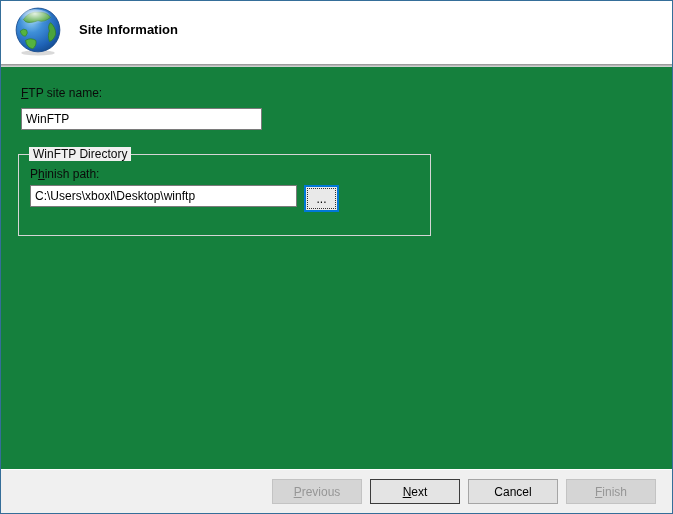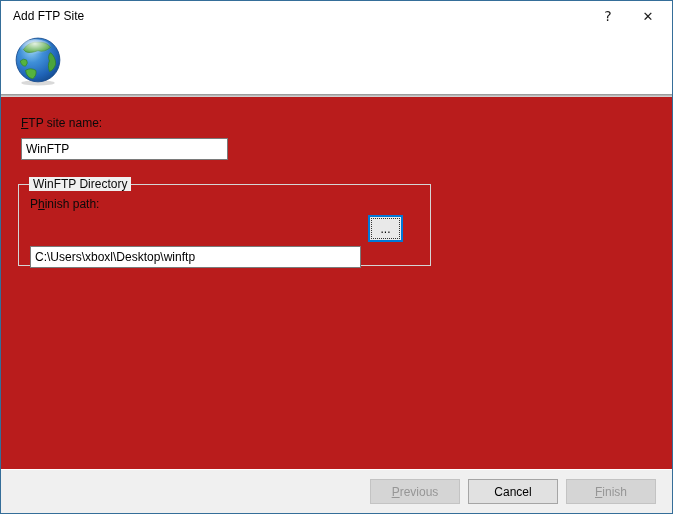--- a/index.html
+++ b/index.html
@@ -41,43 +41,43 @@
   .globe { position: absolute; left: 12px; top: 5px; width: 50px; height: 50px; }
   .header-title {
     position: absolute; left: 78px; top: 21px;
     font-size: 13px; font-weight: bold; color: #000;
   }
   .header-shadow {
     height: 3px; flex: 0 0 auto;
     background: linear-gradient(to bottom, #8f8f8f, #dedede);
   }
   
-  .content { flex: 1 1 auto; position: relative; background: #b91c1c; }
+  .content { flex: 1 1 auto; position: relative; background: #15803d; }
   .label { color: #0a0a0a; }
   .u { text-decoration: underline; }
   .lbl-sitename { position: absolute; left: 20px; top: 19px; }
   .txt {
     font-family: "Liberation Sans", "DejaVu Sans", sans-serif;
     font-size: 12px; color: #000;
     background: #ffffff; border: 1px solid #7a7a7a;
     padding: 2px 4px; height: 22px;
   }
-  .txt-sitename { position: absolute; left: 20px; top: 41px; width: 207px; }
+  .txt-sitename { position: absolute; left: 20px; top: 41px; width: 241px; }
   .groupbox {
     position: absolute; left: 17px; top: 87px;
     width: 413px; height: 82px;
     border: 1px solid #d5d5d5;
   }
   .groupbox-legend {
     position: absolute; left: 10px; top: -8px;
     background: #f0f0f0; padding: 0 4px; color: #0a0a0a;
   }
   .lbl-path { position: absolute; left: 11px; top: 12px; }
   .path-row { position: absolute; left: 11px; top: 30px; display: flex; align-items: flex-start; }
-  .txt-path { width: 331px; margin-top: 31px; }
+  .txt-path { width: 267px; }
   .browse-btn {
     margin-left: 7px; margin-top: 0;
     width: 35px; height: 27px;
     background: #e9e9e9;
     border: 2px solid #0078d7;
     font-size: 12px; line-height: 10px;
     position: relative; cursor: default;
     font-family: "Liberation Sans", "DejaVu Sans", sans-serif;
   }
   .browse-btn::after {
@@ -101,26 +101,20 @@
     cursor: default;
   }
   .btn.default { border: 1px solid #3c3c3c; background: #e4e4e4; }
   .btn:disabled { background: #d5d5d5; border-color: #c3c3c3; color: #969696; }
 </style>
 </head>
 <body>
 
 <div class="window">
 
-  <div class="titlebar">
-    <span class="titlebar-title">Add FTP Site</span>
-    <span class="titlebar-spacer"></span>
-    <button class="tb-btn">?</button>
-    <button class="tb-btn close">✕</button>
-  </div>
 
   <div class="header">
     <svg class="globe" viewBox="0 0 48 48">
       <defs>
         <radialGradient id="ocean" cx="35%" cy="30%" r="75%">
           <stop offset="0%" stop-color="#8ecbf0"></stop>
           <stop offset="35%" stop-color="#3f8fd8"></stop>
           <stop offset="80%" stop-color="#1e62b5"></stop>
           <stop offset="100%" stop-color="#164e93"></stop>
         </radialGradient>
@@ -130,20 +124,21 @@
         </radialGradient>
       </defs>
       <ellipse cx="24" cy="45" rx="16" ry="2.5" fill="#000" opacity="0.15"></ellipse>
       <circle cx="24" cy="23" r="21" fill="url(#ocean)" stroke="#14488a" stroke-width="0.8"></circle>
       <path d="M10 13 Q15 5 25 6 Q33 6 36 11 Q30 16 24 14 Q16 17 12 15 Z" fill="#4ba43c" stroke="#2e7d27" stroke-width="0.7"></path>
       <path d="M7 24 Q10 21 13 23 Q15 26 12 29 Q8 29 7 24 Z" fill="#55b33f" stroke="#2e7d27" stroke-width="0.6"></path>
       <path d="M36 16 Q41 20 41 27 Q39 33 35 34 Q33 28 35 24 Q33 19 36 16 Z" fill="#4ba43c" stroke="#2e7d27" stroke-width="0.7"></path>
       <path d="M12 33 Q17 30 22 33 Q23 38 19 41 Q13 40 12 33 Z" fill="#55b33f" stroke="#2e7d27" stroke-width="0.7"></path>
       <ellipse cx="21" cy="12" rx="16" ry="9" fill="url(#shine)"></ellipse>
     </svg>
+    <span class="header-title">Site Information</span>
   </div>
   <div class="header-shadow"></div>
 
   <div class="content">
 
     <div class="label lbl-sitename"><span class="u">F</span><span>TP site name:</span></div>
 
     <input class="txt txt-sitename" type="text" value="WinFTP" style="">
 
     <div class="groupbox">
@@ -154,17 +149,18 @@
       <div class="path-row">
         <input class="txt txt-path" type="text" value="C:\Users\xboxl\Desktop\winftp" style="">
         <button class="browse-btn">...</button>
       </div>
     </div>
 
   </div>
 
   <div class="footer">
     <button class="btn" disabled=""><span class="u">P</span><span>revious</span></button>
+    <button class="btn default"><span class="u">N</span><span>ext</span></button>
     <button class="btn">Cancel</button>
     <button class="btn" disabled=""><span class="u">F</span><span>inish</span></button>
   </div>
 
 </div>
 
 </body></html>

